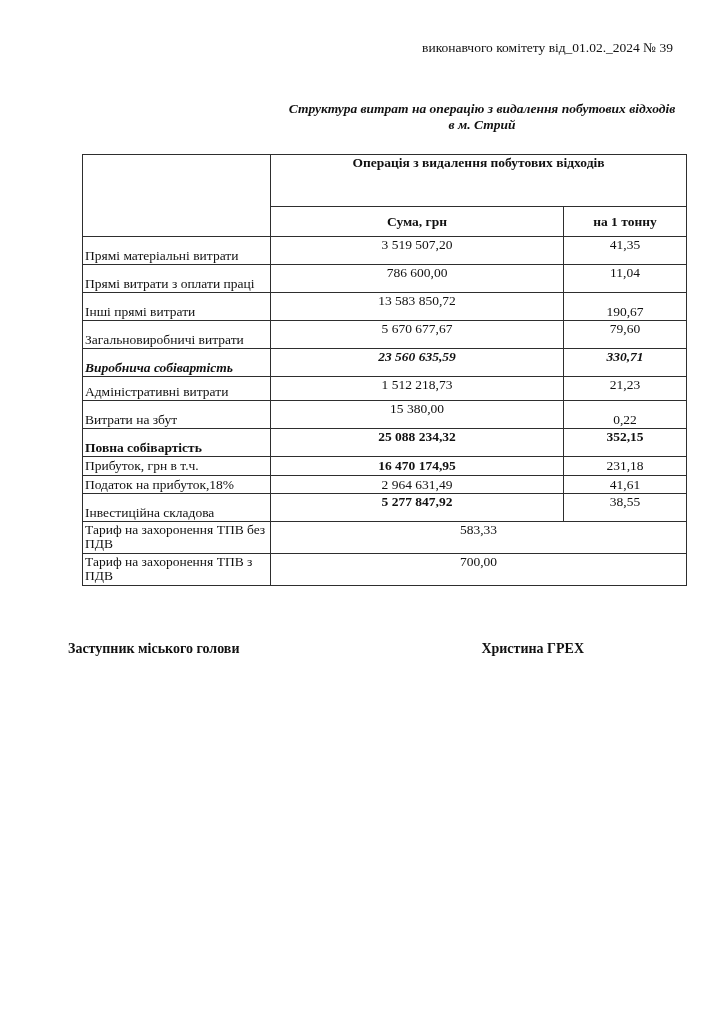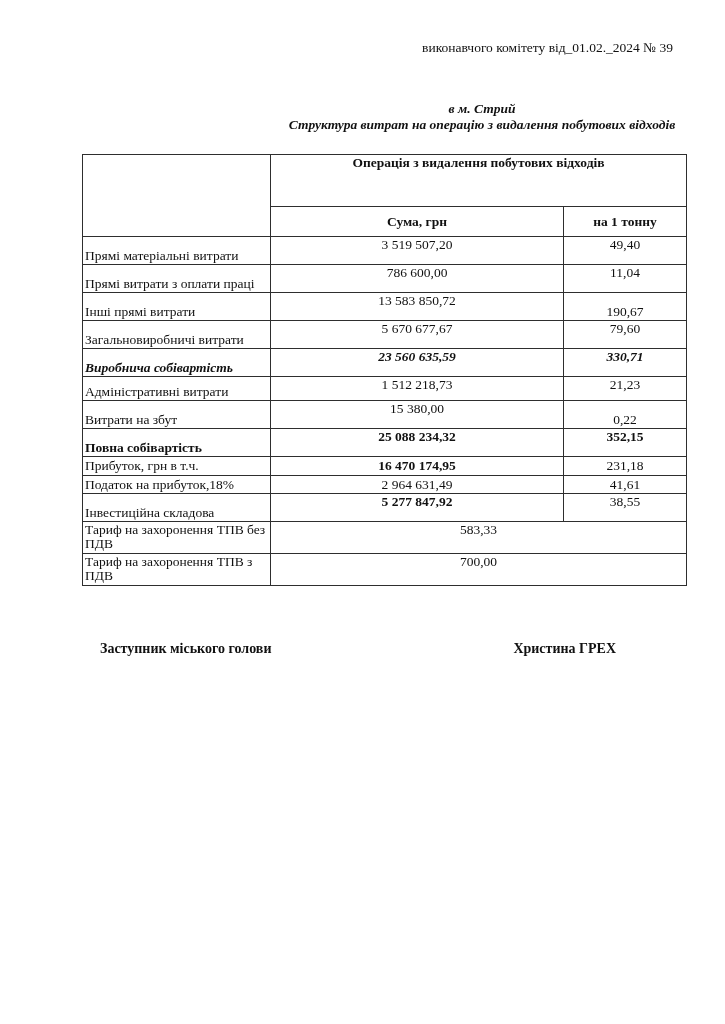--- a/index.html
+++ b/index.html
@@ -67,41 +67,41 @@
   .b  { font-weight: bold; padding-left: 13px; }
   .wrap { padding-right: 18px; vertical-align: top; padding-top: 2px; }
   tr.r28 { height: 28px; }
   tr.r24 { height: 24px; }
   tr.r19 { height: 19px; }
   tr.r18 { height: 18px; }
   tr.r32 { height: 32px; }
   .sig {
     position: absolute;
     top: 641px;
-    left: 100px;
+    left: 68px;
     width: 516px;
     display: flex;
     justify-content: space-between;
     font-weight: bold;
     font-size: 14px;
     white-space: nowrap;
   }
 </style>
 </head>
 <body>
 
 <div class="page">
 
   <div class="hdr">
     <div>виконавчого комітету від_01.02._2024 № 39</div>
   </div>
 
   <div class="title">
+    <div>Структура витрат на операцію з видалення побутових відходів</div>
     <div>в м. Стрий</div>
-    <div>Структура витрат на операцію з видалення побутових відходів</div>
   </div>
 
   <table class="cost">
     <colgroup>
       <col style="width:188px">
       <col style="width:293px">
       <col style="width:123px">
     </colgroup>
     <tbody>
       <tr class="h1">
@@ -109,21 +109,21 @@
         <td class="group" colspan="2">Операція з видалення побутових відходів</td>
       </tr>
       <tr class="h2">
         <td class="ch">Сума, грн</td>
         <td class="ch">на 1 тонну</td>
       </tr>
 
       <tr class="r28">
         <td class="lbl">Прямі матеріальні витрати</td>
         <td class="val">3 519 507,20</td>
-        <td class="val">49,40</td>
+        <td class="val">41,35</td>
       </tr>
 
       <tr class="r28">
         <td class="lbl">Прямі витрати з оплати праці</td>
         <td class="val">786 600,00</td>
         <td class="val">11,04</td>
       </tr>
 
       <tr class="r28">
         <td class="lbl">Інші прямі витрати</td>

